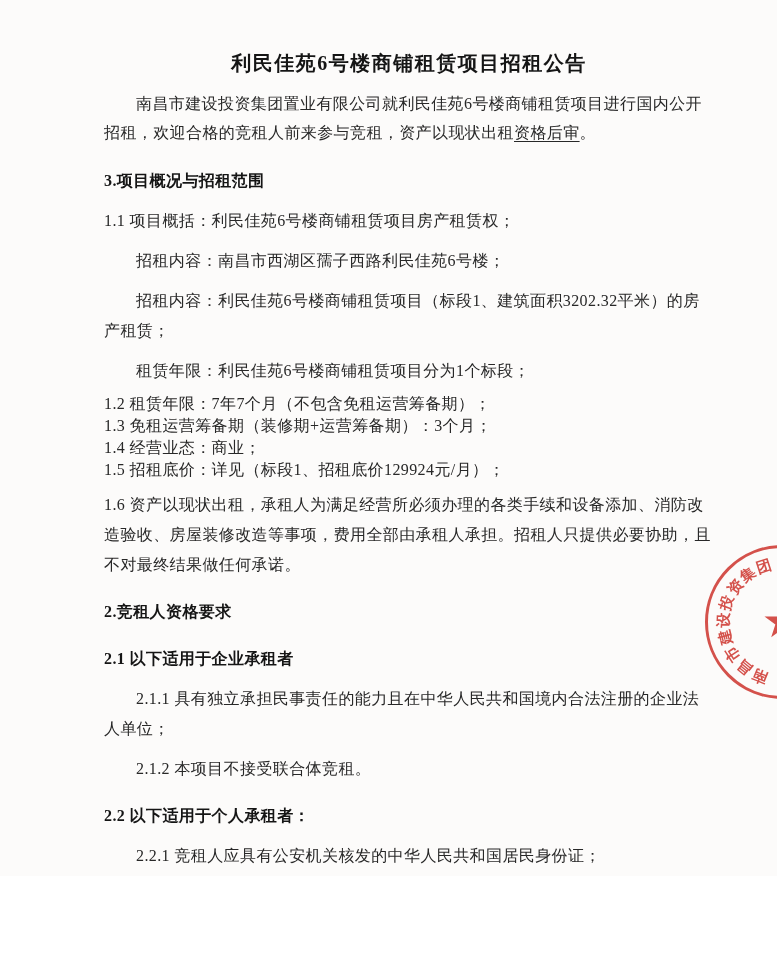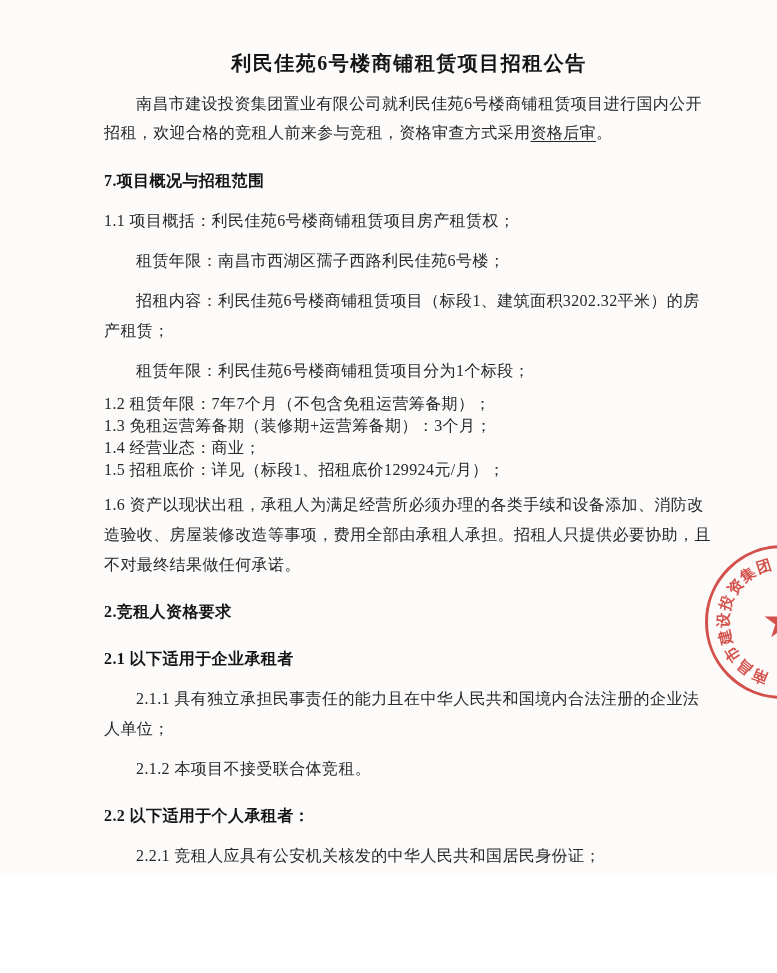--- a/index.html
+++ b/index.html
@@ -58,24 +58,24 @@
     font-size:46px;color:var(--seal);line-height:1;
   }
 </style>
 </head>
 <body>
 
 <div class="page">
   <div class="content">
     <h1 class="blk title">利民佳苑6号楼商铺租赁项目招租公告</h1>
 
-  <p class="blk intro"><span>南昌市建设投资集团置业有限公司就利民佳苑6号楼商铺租赁项目进行国内公开招租，欢迎合格的竞租人前来参与竞租，资格审查方式采用</span><span class="u">资格后审</span><span>。</span></p>
-      <p class="blk heading"><span>7.项目概况与招租范围</span></p>
+  <p class="blk intro"><span>南昌市建设投资集团置业有限公司就利民佳苑6号楼商铺租赁项目进行国内公开招租，欢迎合格的竞租人前来参与竞租，资产以现状出租</span><span class="u">资格后审</span><span>。</span></p>
+      <p class="blk heading"><span>3.项目概况与招租范围</span></p>
       <p class="blk item"><span>1.1 项目概括：利民佳苑6号楼商铺租赁项目房产租赁权；</span></p>
-      <p class="blk clause"><span>租赁年限：南昌市西湖区孺子西路利民佳苑6号楼；</span></p>
+      <p class="blk clause"><span>招租内容：南昌市西湖区孺子西路利民佳苑6号楼；</span></p>
       <p class="blk clause"><span>招租内容：利民佳苑6号楼商铺租赁项目（标段1、建筑面积3202.32平米）的房产租赁；</span></p>
       <p class="blk clause"><span>租赁年限：利民佳苑6号楼商铺租赁项目分为1个标段；</span></p>
       <p class="blk item-tight-first"><span>1.2 租赁年限：7年7个月（不包含免租运营筹备期）；</span></p>
       <p class="blk item-tight"><span>1.3 免租运营筹备期（装修期+运营筹备期）：3个月；</span></p>
       <p class="blk item-tight"><span>1.4 经营业态：商业；</span></p>
       <p class="blk item-tight"><span>1.5 招租底价：详见（标段1、招租底价129924元/月）；</span></p>
       <p class="blk item"><span>1.6 资产以现状出租，承租人为满足经营所必须办理的各类手续和设备添加、消防改造验收、房屋装修改造等事项，费用全部由承租人承担。招租人只提供必要协助，且不对最终结果做任何承诺。</span></p>
       <p class="blk heading"><span>2.竞租人资格要求</span></p>
       <p class="blk subhead"><span>2.1 以下适用于企业承租者</span></p>
       <p class="blk clause"><span>2.1.1 具有独立承担民事责任的能力且在中华人民共和国境内合法注册的企业法人单位；</span></p>

